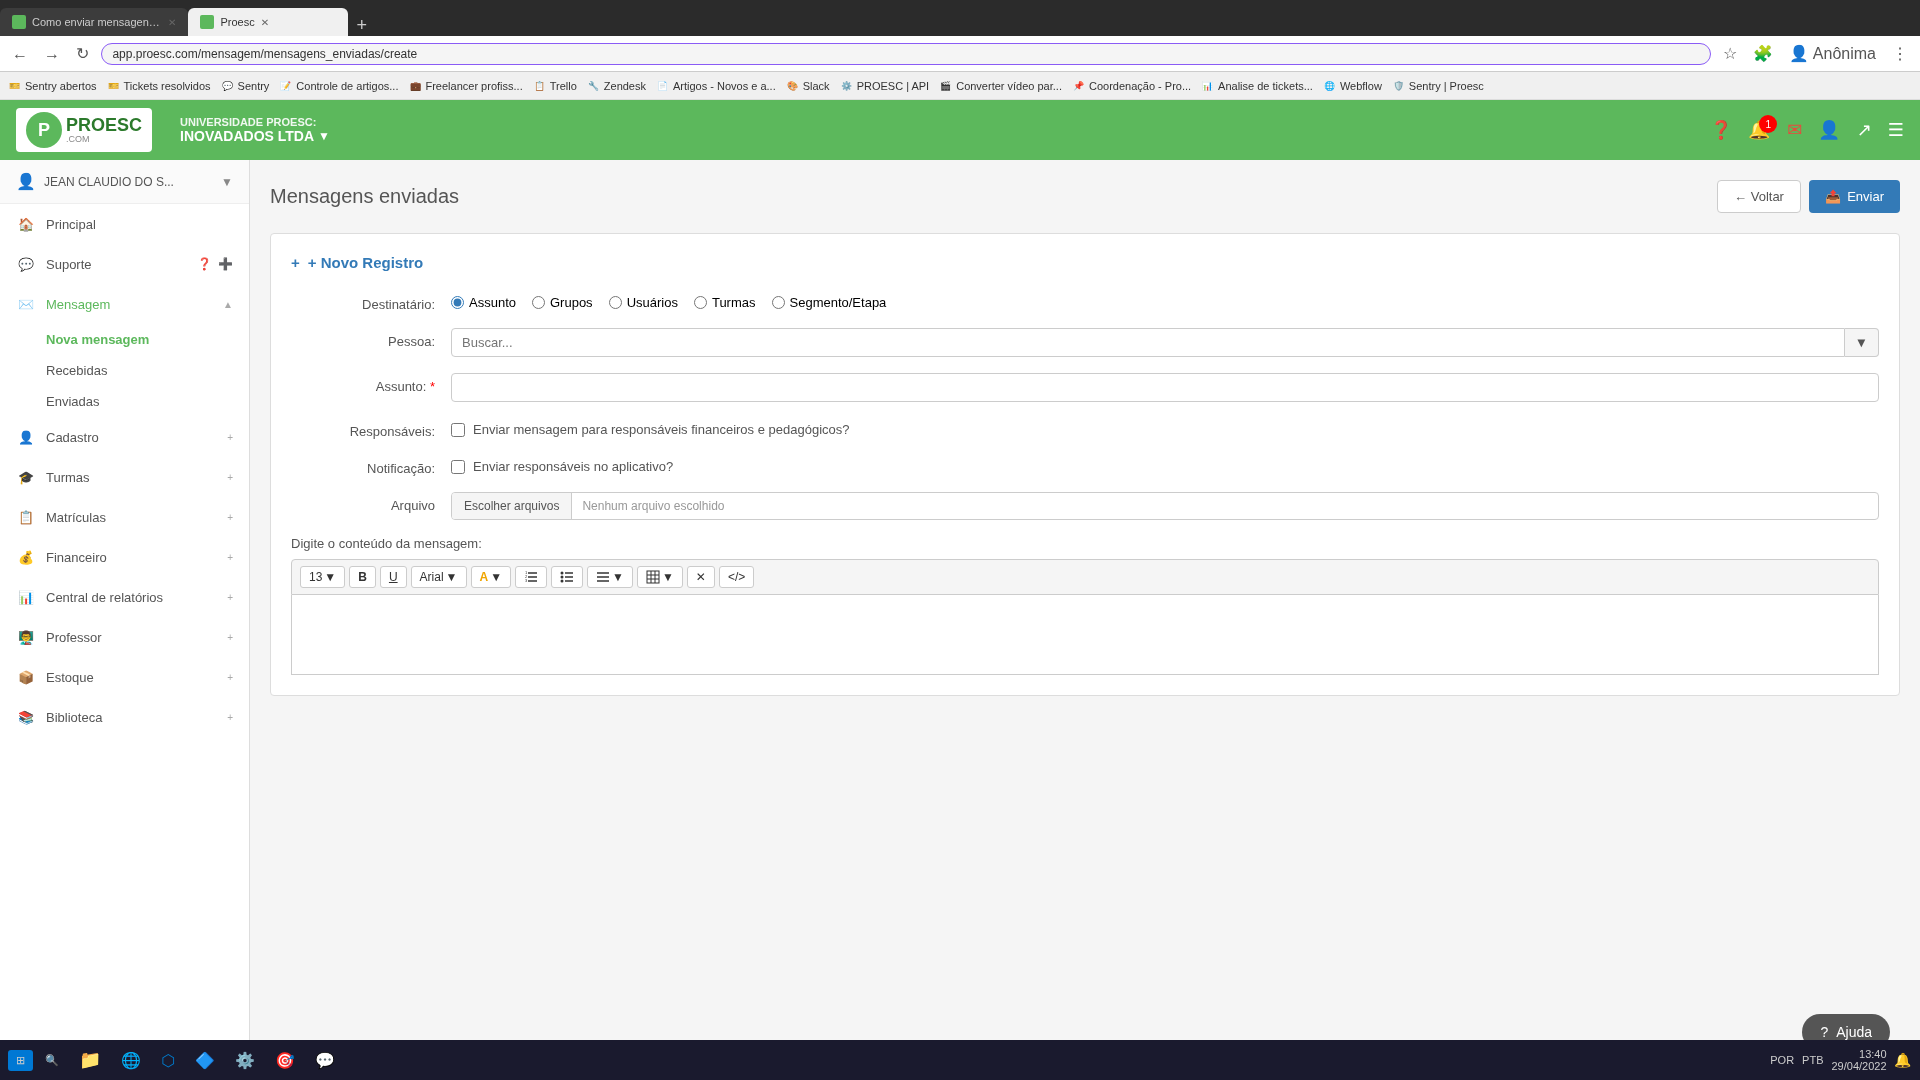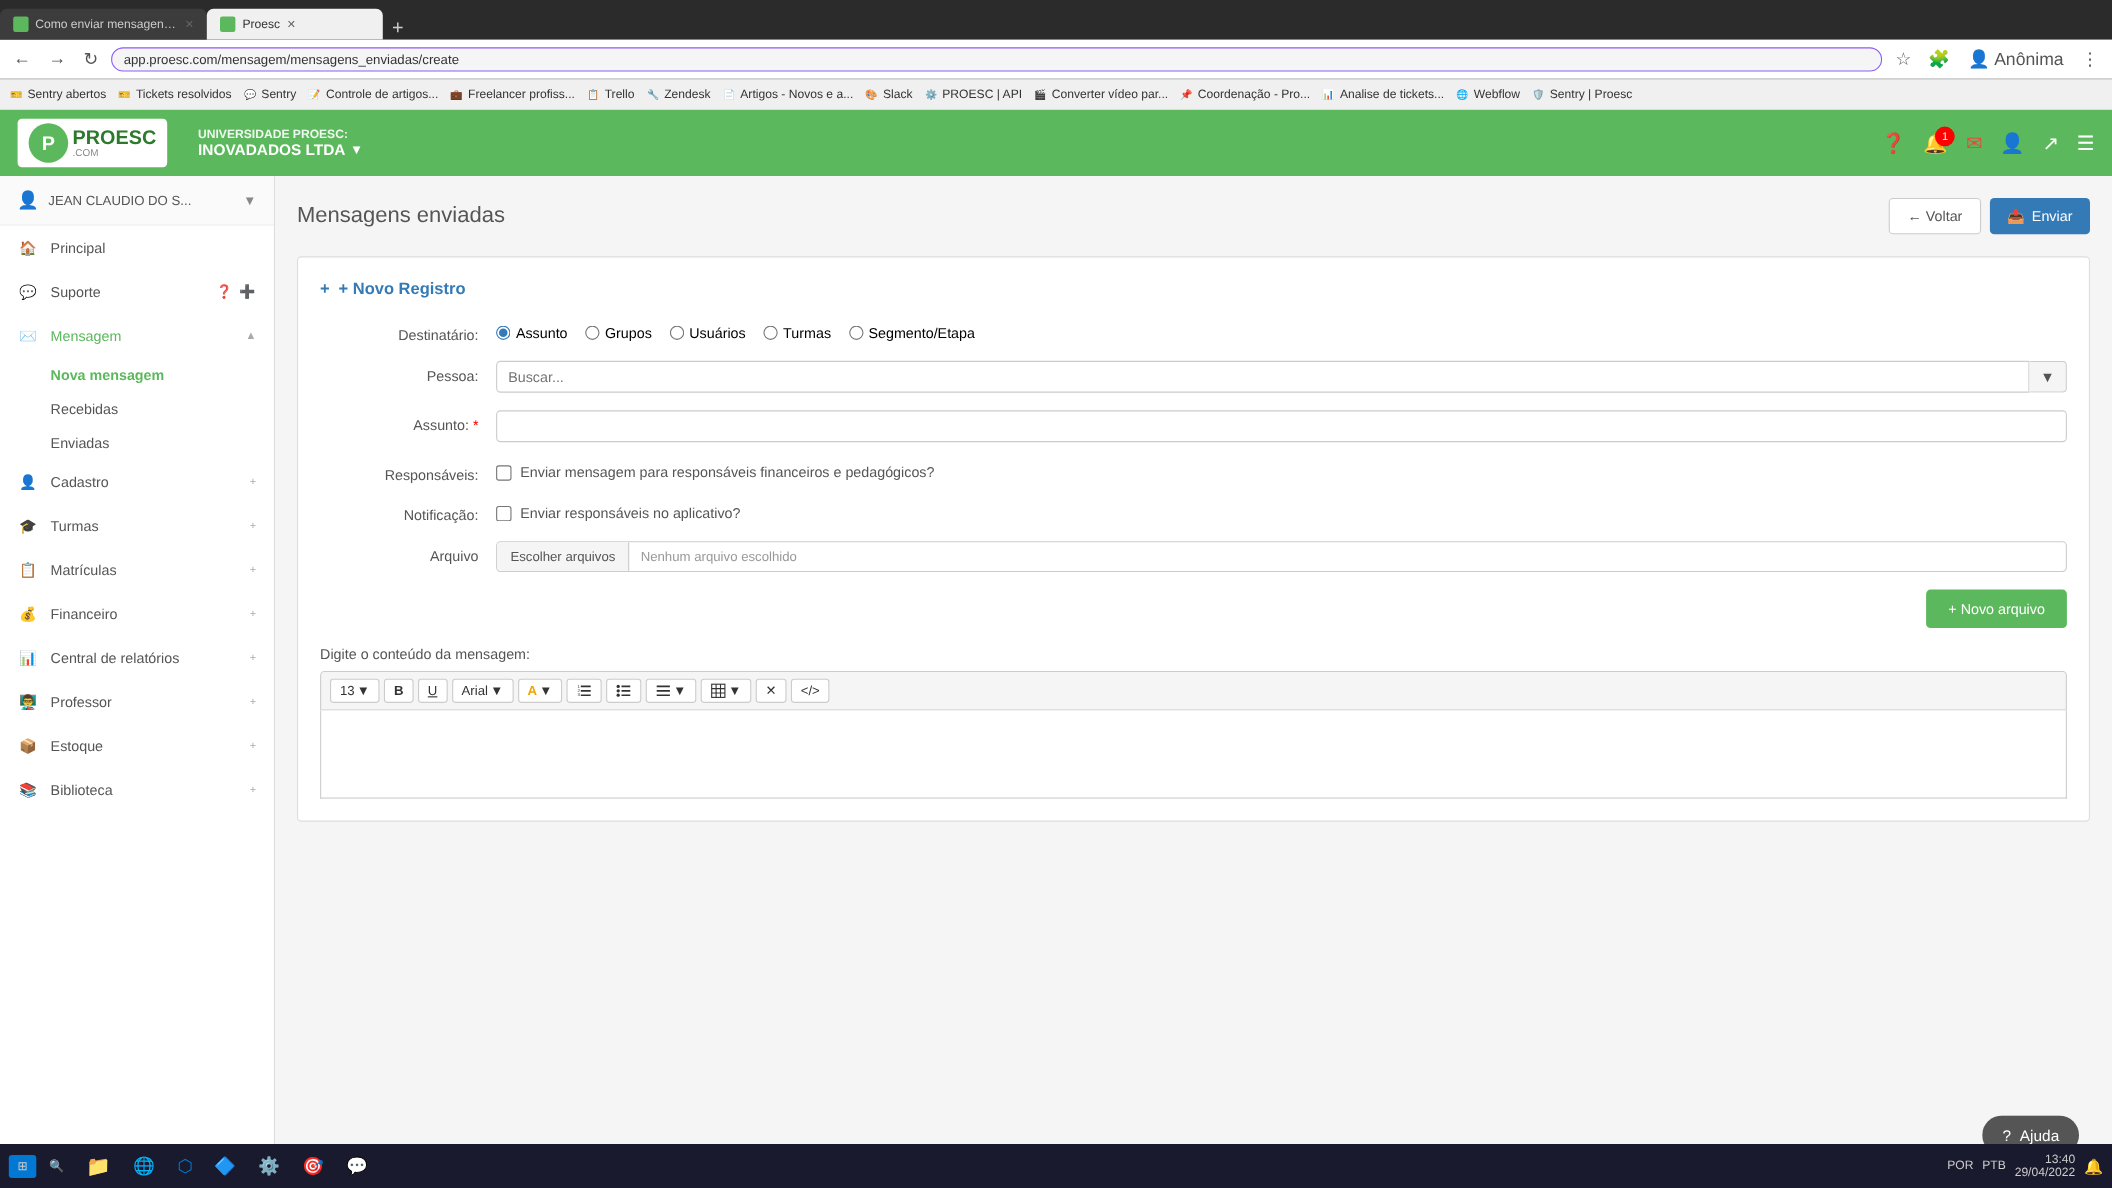--- a/index.html
+++ b/index.html
@@ -414,23 +414,20 @@
       </div>
 
       <div class="form-row">
         <label class="form-label">Arquivo</label>
         <div class="file-upload-row">
           <span class="file-choose-btn">Escolher arquivos</span>
           <span class="file-name">Nenhum arquivo escolhido</span>
         </div>
       </div>
 
-      <div style="display:flex;justify-content:flex-end;margin-bottom:16px;">
-        <button class="btn-new-archive">+ Novo arquivo</button>
-      </div>
 
       <div style="margin-bottom:8px;font-size:13px;color:#555;">Digite o conteúdo da mensagem:</div>
 
       <div class="editor-toolbar">
         <button class="toolbar-btn">
           <span>13</span>
           <span>▼</span>
         </button>
         <button class="toolbar-btn bold">B</button>
         <button class="toolbar-btn underline">U</button>

